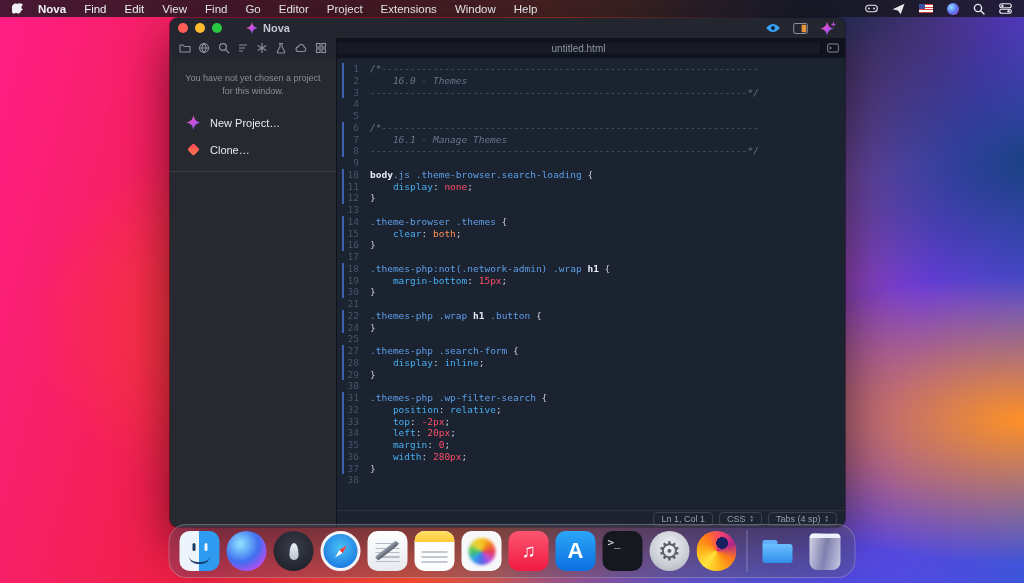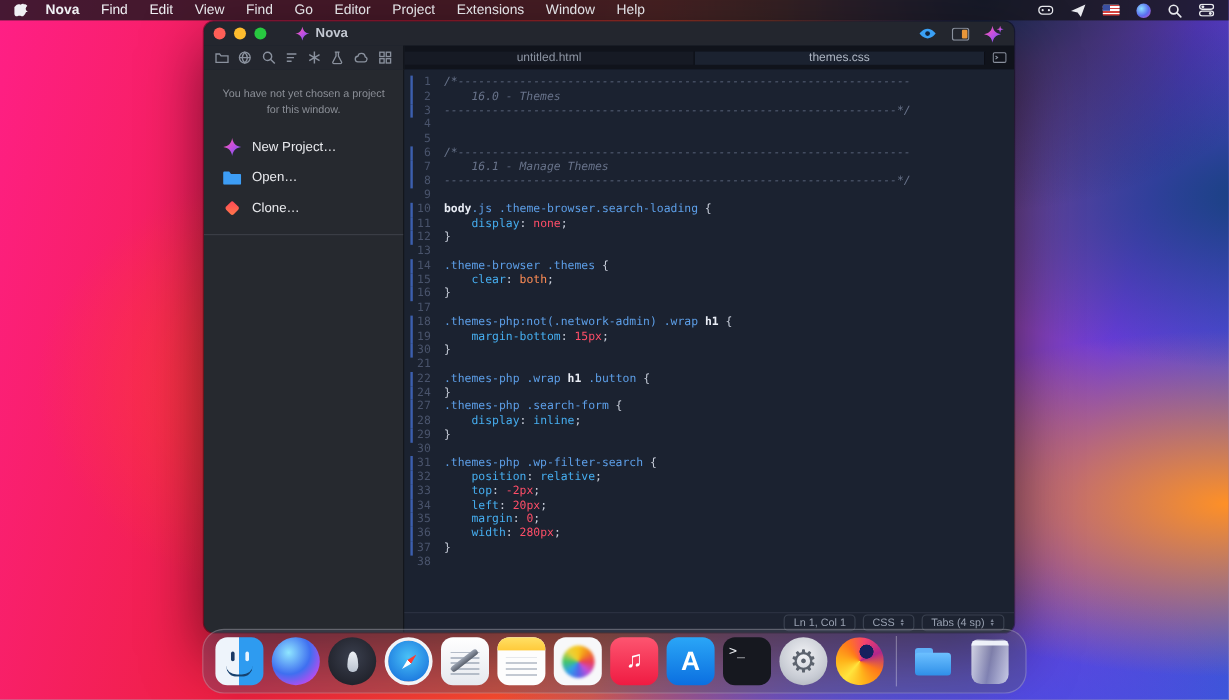--- a/index.html
+++ b/index.html
@@ -297,21 +297,20 @@
             <rect x="1.5" y="1.5" width="3.6" height="3.6"></rect>
             <rect x="6.9" y="1.5" width="3.6" height="3.6"></rect>
             <rect x="1.5" y="6.9" width="3.6" height="3.6"></rect>
             <rect x="6.9" y="6.9" width="3.6" height="3.6"></rect>
           </svg>
         </span>
     </div>
     <div class="tabbar">
       <div class="tabs">
           <div class="tab">untitled.html</div>
-          <div class="tab active">themes.css</div>
         </div>
       <div class="tab-extra">
         <svg width="12" height="10" viewBox="0 0 14 11" fill="none" stroke="currentColor" stroke-width="1.1">
             <rect x="0.8" y="0.8" width="12.4" height="9.4" rx="1.5"></rect>
             <path d="M3 4l2 1.5L3 7"></path>
           </svg>
       </div>
     </div>
   </div>
 
@@ -323,28 +322,20 @@
         <div>for this window.</div>
       </div>
       <div class="sidebar-items">
           <div class="sidebar-item">
             <span class="sico">
               <svg width="15" height="15" viewBox="0 0 20 20">
                 <path d="M10 0C11 6 14 9 20 10 14 11 11 14 10 20 9 14 6 11 0 10 6 9 9 6 10 0Z" fill="url(#novaGrad)"></path>
               </svg>
             </span>
             <span>New Project…</span>
-          </div>
-          <div class="sidebar-item">
-            <span class="sico">
-              <svg width="16" height="12" viewBox="0 0 16 12">
-                <path d="M1 2a1 1 0 011-1h4l1.5 2H15a1 1 0 011 1v7a1 1 0 01-1 1H2a1 1 0 01-1-1z" fill="#3d9df5"></path>
-              </svg>
-            </span>
-            <span>Open…</span>
           </div>
           <div class="sidebar-item">
             <span class="sico">
               <svg width="15" height="15" viewBox="0 0 16 16">
                 <rect x="3.2" y="3.2" width="9.6" height="9.6" rx="2" transform="rotate(45 8 8)" fill="url(#cloneGrad)"></rect>
               </svg>
             </span>
             <span>Clone…</span>
           </div>
         </div>
@@ -370,20 +361,21 @@
             <div class="code-row changed"><span class="change-mark"></span><span class="gutter-num">14</span><span class="code-text"><span class="tok-cls">.theme-browser</span><span class="tok-txt"> </span><span class="tok-cls">.themes</span><span class="tok-txt"> {</span></span></div>
             <div class="code-row changed"><span class="change-mark"></span><span class="gutter-num">15</span><span class="code-text"><span class="tok-txt">    </span><span class="tok-prop">clear</span><span class="tok-txt">: </span><span class="tok-orange">both</span><span class="tok-txt">;</span></span></div>
             <div class="code-row changed"><span class="change-mark"></span><span class="gutter-num">16</span><span class="code-text"><span class="tok-txt">}</span></span></div>
             <div class="code-row"><span class="change-mark"></span><span class="gutter-num">17</span><span class="code-text"></span></div>
             <div class="code-row changed"><span class="change-mark"></span><span class="gutter-num">18</span><span class="code-text"><span class="tok-cls">.themes-php</span><span class="tok-cls">:not(</span><span class="tok-cls">.network-admin</span><span class="tok-cls">)</span><span class="tok-txt"> </span><span class="tok-cls">.wrap</span><span class="tok-txt"> </span><span class="tok-el">h1</span><span class="tok-txt"> {</span></span></div>
             <div class="code-row changed"><span class="change-mark"></span><span class="gutter-num">19</span><span class="code-text"><span class="tok-txt">    </span><span class="tok-prop">margin-bottom</span><span class="tok-txt">: </span><span class="tok-red">15px</span><span class="tok-txt">;</span></span></div>
             <div class="code-row changed"><span class="change-mark"></span><span class="gutter-num">30</span><span class="code-text"><span class="tok-txt">}</span></span></div>
             <div class="code-row"><span class="change-mark"></span><span class="gutter-num">21</span><span class="code-text"></span></div>
             <div class="code-row changed"><span class="change-mark"></span><span class="gutter-num">22</span><span class="code-text"><span class="tok-cls">.themes-php</span><span class="tok-txt"> </span><span class="tok-cls">.wrap</span><span class="tok-txt"> </span><span class="tok-el">h1</span><span class="tok-txt"> </span><span class="tok-cls">.button</span><span class="tok-txt"> {</span></span></div>
             <div class="code-row changed"><span class="change-mark"></span><span class="gutter-num">24</span><span class="code-text"><span class="tok-txt">}</span></span></div>
+            <div class="code-row"><span class="change-mark"></span><span class="gutter-num">25</span><span class="code-text"></span></div>
             <div class="code-row changed"><span class="change-mark"></span><span class="gutter-num">27</span><span class="code-text"><span class="tok-cls">.themes-php</span><span class="tok-txt"> </span><span class="tok-cls">.search-form</span><span class="tok-txt"> {</span></span></div>
             <div class="code-row changed"><span class="change-mark"></span><span class="gutter-num">28</span><span class="code-text"><span class="tok-txt">    </span><span class="tok-prop">display</span><span class="tok-txt">: </span><span class="tok-kw">inline</span><span class="tok-txt">;</span></span></div>
             <div class="code-row changed"><span class="change-mark"></span><span class="gutter-num">29</span><span class="code-text"><span class="tok-txt">}</span></span></div>
             <div class="code-row"><span class="change-mark"></span><span class="gutter-num">30</span><span class="code-text"></span></div>
             <div class="code-row changed"><span class="change-mark"></span><span class="gutter-num">31</span><span class="code-text"><span class="tok-cls">.themes-php</span><span class="tok-txt"> </span><span class="tok-cls">.wp-filter-search</span><span class="tok-txt"> {</span></span></div>
             <div class="code-row changed"><span class="change-mark"></span><span class="gutter-num">32</span><span class="code-text"><span class="tok-txt">    </span><span class="tok-prop">position</span><span class="tok-txt">: </span><span class="tok-kw">relative</span><span class="tok-txt">;</span></span></div>
             <div class="code-row changed"><span class="change-mark"></span><span class="gutter-num">33</span><span class="code-text"><span class="tok-txt">    </span><span class="tok-prop">top</span><span class="tok-txt">: </span><span class="tok-red">-2px</span><span class="tok-txt">;</span></span></div>
             <div class="code-row changed"><span class="change-mark"></span><span class="gutter-num">34</span><span class="code-text"><span class="tok-txt">    </span><span class="tok-prop">left</span><span class="tok-txt">: </span><span class="tok-red">20px</span><span class="tok-txt">;</span></span></div>
             <div class="code-row changed"><span class="change-mark"></span><span class="gutter-num">35</span><span class="code-text"><span class="tok-txt">    </span><span class="tok-prop">margin</span><span class="tok-txt">: </span><span class="tok-red">0</span><span class="tok-txt">;</span></span></div>
             <div class="code-row changed"><span class="change-mark"></span><span class="gutter-num">36</span><span class="code-text"><span class="tok-txt">    </span><span class="tok-prop">width</span><span class="tok-txt">: </span><span class="tok-red">280px</span><span class="tok-txt">;</span></span></div>

